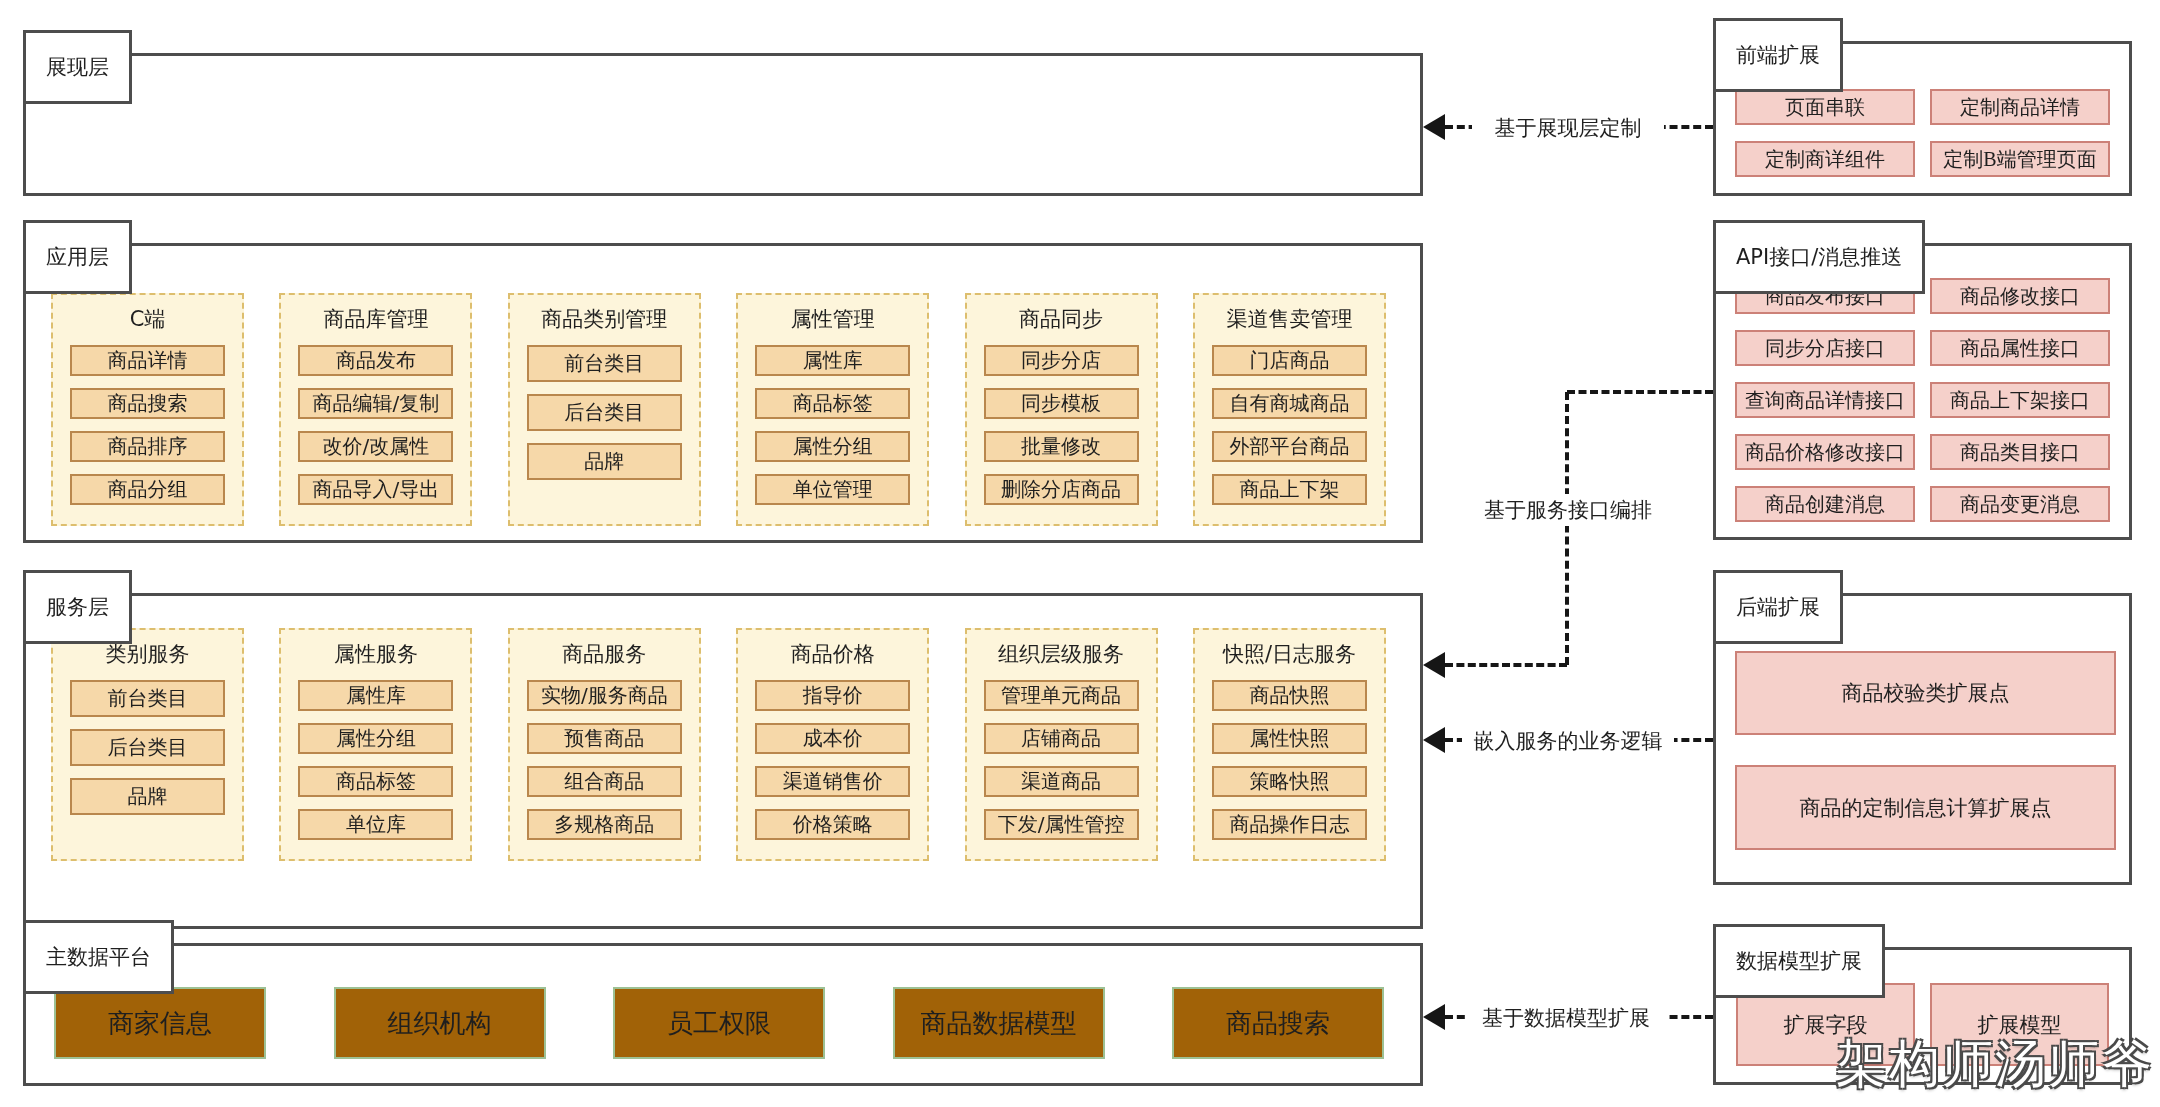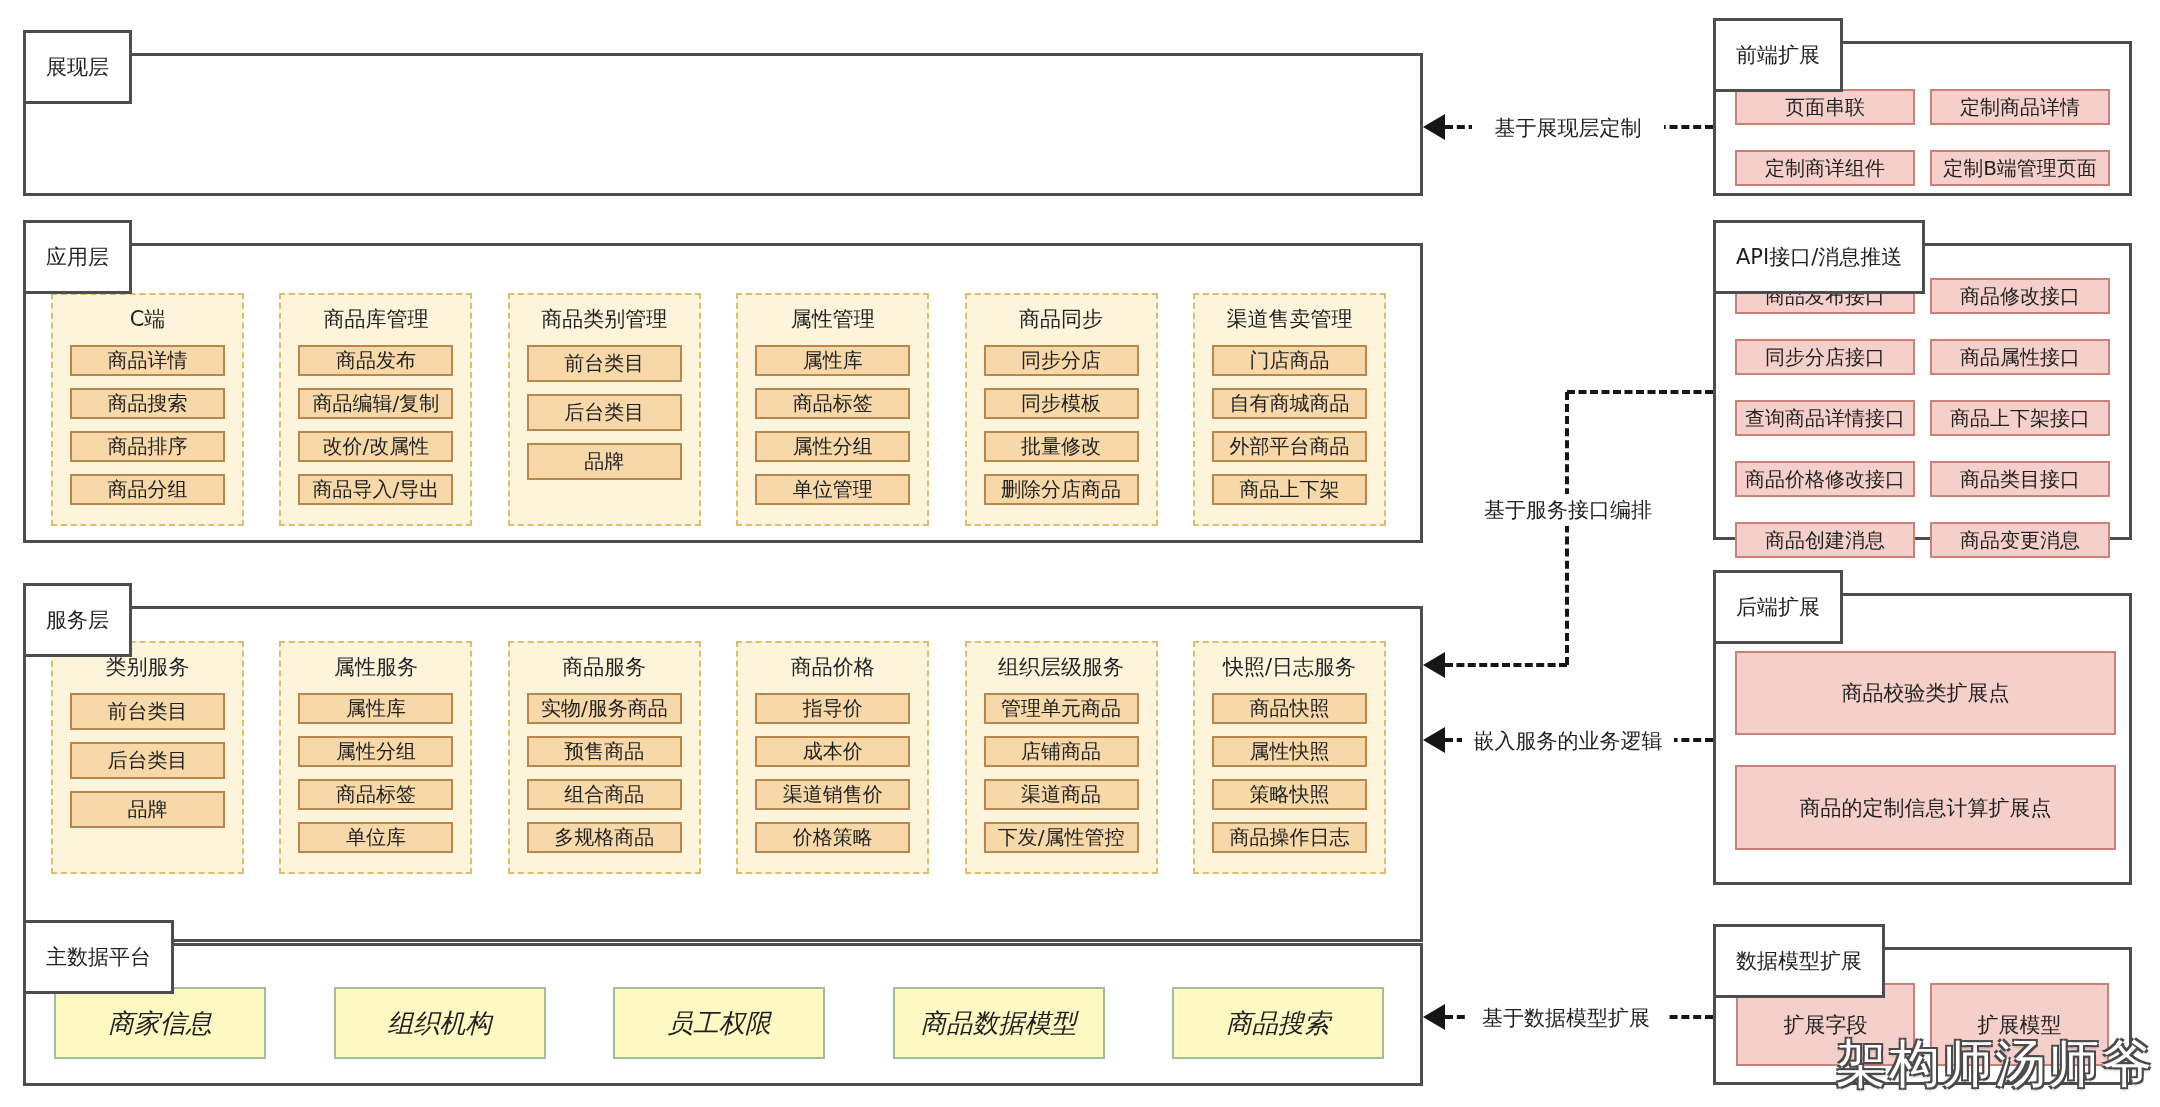--- a/index.html
+++ b/index.html
@@ -11,33 +11,33 @@
   .layer-box { position:absolute; left:23px; width:1400px; border:3px solid #4d4d4d; background:#fff; }
   .ext-box   { position:absolute; left:1713px; width:419px; border:3px solid #4d4d4d; background:#fff; }
   .tab { position:absolute; top:-26px; left:-3px; background:#fff; border:3px solid #4d4d4d;
          padding:20px 20px; font-size:21px; white-space:nowrap; z-index:3; }
 
   
   .bigrow { display:flex; justify-content:space-between; padding:40px 36px 0 28px; }
   .bigbox { width:212px; height:72px; display:flex; align-items:center; justify-content:center;
             font-size:26px; }
   .blue  { background:#dbe5f4; border:2px solid #9fb6da; }
-  .green { background:#fef9c3; border:2px solid #9dc194;font-style:italic; }
+  .green { background:#a16207; border:2px solid #9dc194; }
 
   
   .cols { position:absolute; left:25px; right:34px; display:flex; justify-content:space-between; }
   .ycol { width:193px; background:#fdf5db; border:2px dashed #ddbe6e; padding:10px 17px;
           display:flex; flex-direction:column; align-items:center; }
   .coltitle { font-size:21px; margin-bottom:12px; white-space:nowrap; }
   .tanbox { width:100%; height:37px; background:#f6d8a9; border:2px solid #b9874d;
             display:flex; align-items:center; justify-content:center; font-size:20px;
             margin-bottom:12px; white-space:nowrap; }
 
   
-  .pinkgrid2 { display:grid; grid-template-columns:1fr 1fr; gap:25px 15px; padding:0 19px; }
+  .pinkgrid2 { display:grid; grid-template-columns:1fr 1fr; gap:16px 15px; padding:0 19px;font-family:Liberation Serif, serif; }
   .pinkbox { background:#f5d0ca; border:2px solid #cc8178; display:flex; align-items:center;
              justify-content:center; font-size:20px; white-space:nowrap; }
   .pink-h36 { height:36px; }
   .pink-wide { position:absolute; left:19px; width:381px; }
   .pink-tall { height:83px; font-size:21px; }
 
   
   .dash-h { position:absolute; height:0; border-top:4px dashed #161616; z-index:1; }
   .dash-v { position:absolute; width:0; border-left:4px dashed #161616; z-index:1; }
   .arrowhead { position:absolute; width:0; height:0; border-style:solid;
@@ -101,21 +101,21 @@
       <div class="ycol">
         <div class="coltitle">渠道售卖管理</div>
         <div class="tanbox">门店商品</div>
         <div class="tanbox">自有商城商品</div>
         <div class="tanbox">外部平台商品</div>
         <div class="tanbox">商品上下架</div>
       </div>
     </div>
   </div>
 
-  <div class="layer-box" style="top:606px; height:336px;">
+  <div class="layer-box" style="top:593px; height:336px;">
     <div class="tab">服务层</div>
     <div class="cols" style="top:32px; height:233px;">
       <div class="ycol">
         <div class="coltitle">类别服务</div>
         <div class="tanbox">前台类目</div>
         <div class="tanbox">后台类目</div>
         <div class="tanbox">品牌</div>
       </div>
       <div class="ycol">
         <div class="coltitle">属性服务</div>

